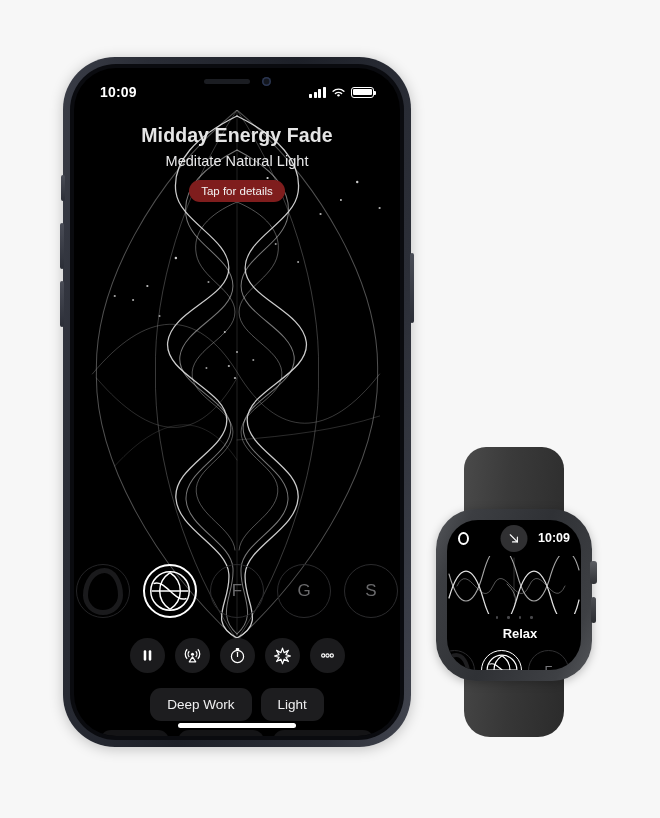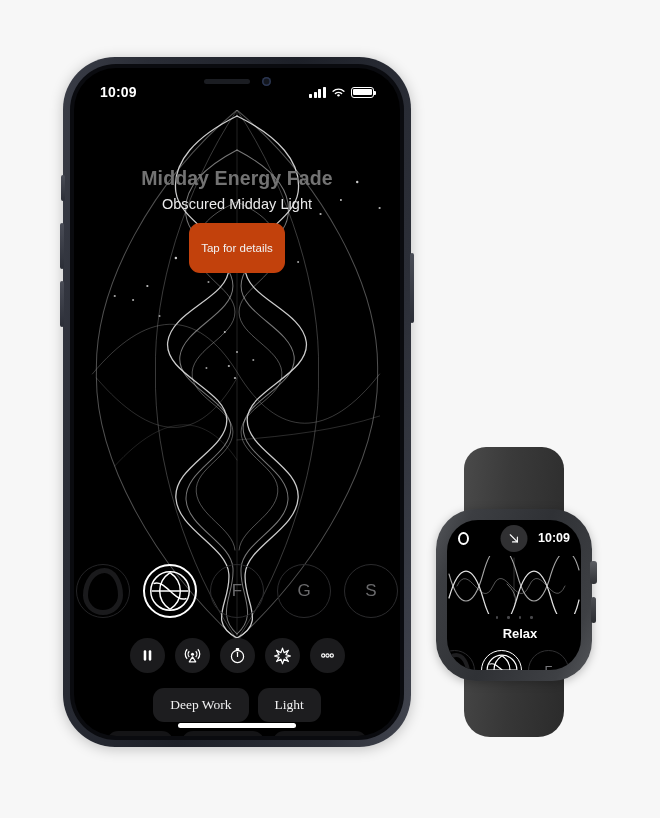--- a/index.html
+++ b/index.html
@@ -71,26 +71,26 @@
   .bars i:nth-child(3){height:8.5px;}
   .bars i:nth-child(4){height:11px;}
   .battery{width:23px;height:11px;border:1.4px solid #fff;border-radius:3px;position:relative;
     box-sizing:border-box;padding:1.3px;}
   .battery::after{content:"";position:absolute;right:-3.2px;top:3px;width:1.8px;height:4.5px;
     background:#fff;border-radius:0 1px 1px 0;}
   .battery span{display:block;height:100%;background:#fff;border-radius:1px;}
 
   
   .titleblock{position:absolute;top:56px;left:0;right:0;text-align:center;z-index:4;}
-  .track-title{color:#737373;font-size:19.5px;font-weight:bold;letter-spacing:.1px;margin-top:43px;}
+  .track-title{color:#e5e5e5;font-size:19.5px;font-weight:bold;letter-spacing:.1px;}
   .track-sub{color:#e9e9ea;font-size:14.5px;margin-top:6px;letter-spacing:.05px;}
   .tap-pill{
     display:inline-block;margin-top:11px;
-    background:#c2410c;color:#f2f2f3;
-    font-size:11.5px;padding:19px 12px;border-radius:11px;
+    background:#7f1d1d;color:#f2f2f3;
+    font-size:11.5px;padding:5px 12px;border-radius:11px;
   }
 
   
   .viz{position:absolute;left:0;top:42px;width:100%;height:530px;z-index:1;}
 
   
   .orb-row{
     position:absolute;left:0;right:0;top:492px;height:62px;z-index:4;
     display:flex;align-items:center;justify-content:center;gap:13px;
   }
@@ -114,21 +114,21 @@
     display:flex;align-items:center;justify-content:center;gap:10px;
   }
   .ctrl{
     width:35px;height:35px;border-radius:50%;background:#1b1b1d;
     display:flex;align-items:center;justify-content:center;flex:0 0 auto;
   }
   .ctrl svg{width:19px;height:19px;}
 
   
   .chip-rows{position:absolute;left:0;right:0;top:620px;z-index:4;}
-  .chip-row{display:flex;align-items:flex-start;justify-content:center;gap:9px;margin-bottom:9px;font-family:Liberation Serif, serif;}
+  .chip-row{display:flex;align-items:flex-start;justify-content:center;gap:9px;margin-bottom:9px;}
   .chip{
     background:#1d1d1f;color:#f0f0f1;
     font-size:13.5px;padding:9px 17px;border-radius:11px;white-space:nowrap;
   }
   .chip-row.faded .chip{background:#141416;color:#3d3d40;}
   .home-ind{
     position:absolute;bottom:8px;left:50%;transform:translateX(-50%);
     width:118px;height:5px;border-radius:3px;background:#fff;z-index:7;
   }
 
@@ -235,21 +235,21 @@
             <path d="M2.1 4.6a8.6 8.6 0 0111.8 0" stroke="#fff" stroke-width="1.5" fill="none" stroke-linecap="round"></path>
           </svg>
           <div class="battery">
                 <span></span>
               </div>
         </div>
       </div>
 
       <div class="titleblock">
         <div class="track-title">Midday Energy Fade</div>
-        <div class="track-sub">Obscured Midday Light</div>
+        <div class="track-sub">Meditate Natural Light</div>
         <div class="tap-pill">Tap for details</div>
       </div>
 
       <svg class="viz" viewBox="0 0 320 530" preserveAspectRatio="none">
         <g fill="none" stroke="#ffffff" stroke-linecap="round">
 
           <path d="M160 0 C 78 70, 20 175, 22 262 C 20 350, 80 455, 160 530" stroke="#9a9a9a" stroke-opacity=".52" stroke-width="1"></path>
           <path d="M160 0 C 242 70, 300 175, 298 262 C 300 350, 240 455, 160 530" stroke="#9a9a9a" stroke-opacity=".52" stroke-width="1"></path>
           <path d="M160 0 C 108 80, 78 180, 80 262 C 78 350, 110 455, 160 530" stroke="#8d8d8d" stroke-opacity=".45" stroke-width=".9"></path>
           <path d="M160 0 C 212 80, 242 180, 240 262 C 242 350, 210 455, 160 530" stroke="#8d8d8d" stroke-opacity=".45" stroke-width=".9"></path>

